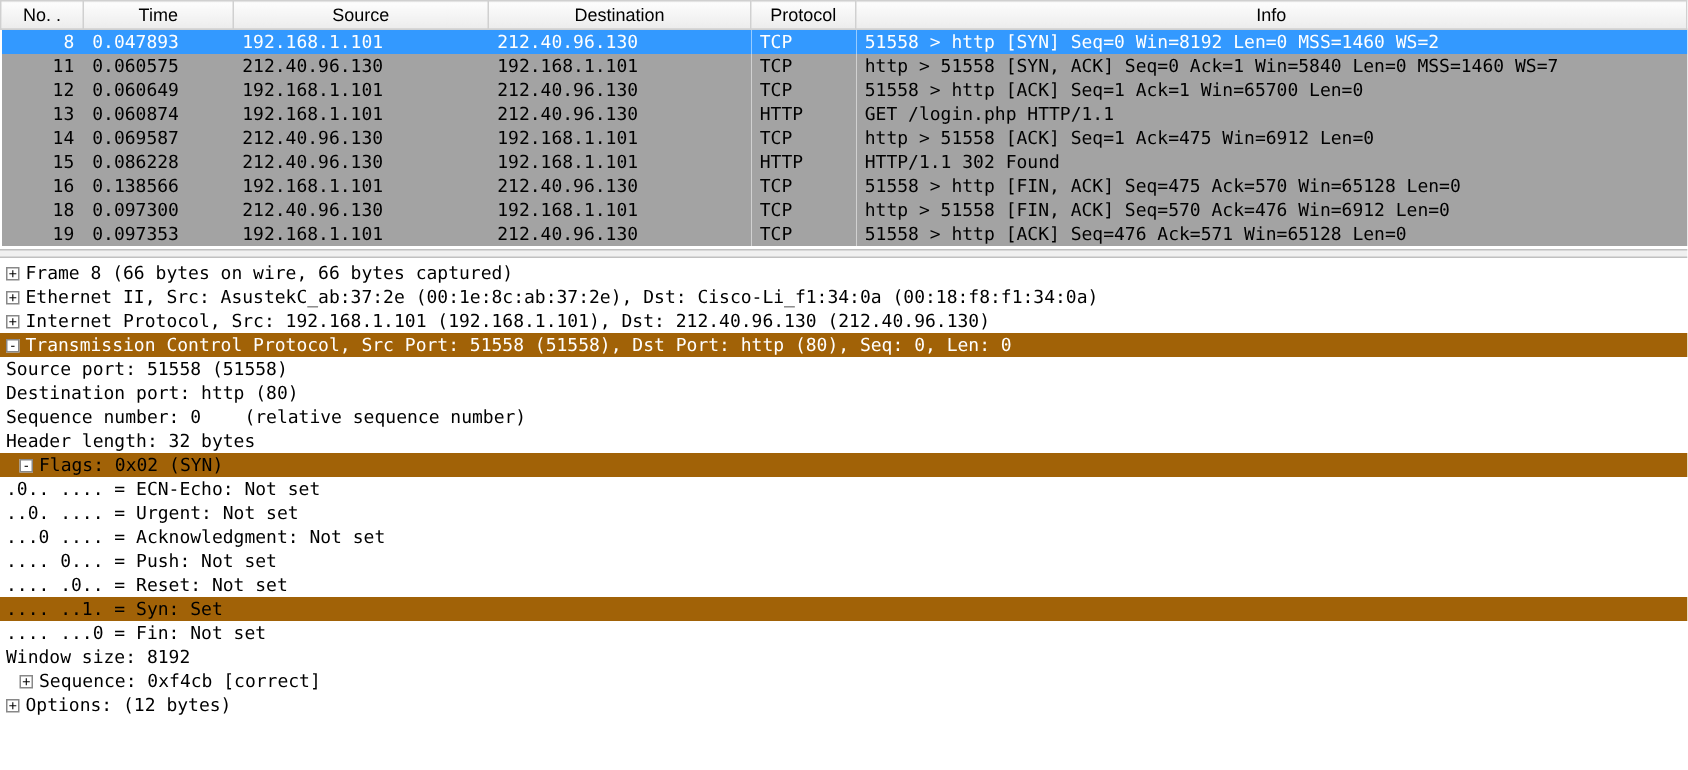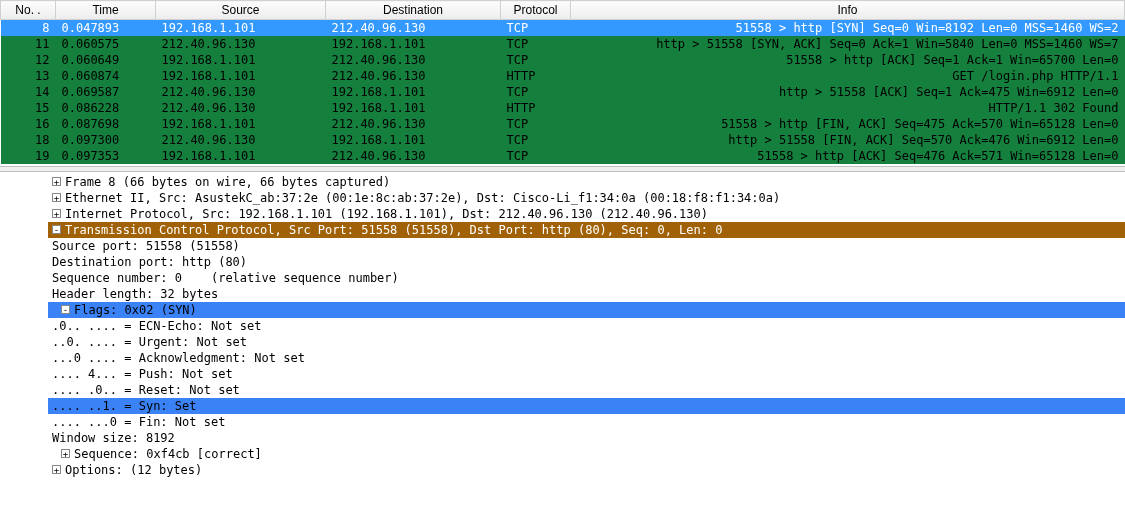--- a/index.html
+++ b/index.html
@@ -31,44 +31,43 @@
     overflow: hidden;
     font-family: "DejaVu Sans Mono", "Consolas", monospace;
     font-size: 12px;
     height: 15px;
   }
   .col-no    { width: 55px; text-align: right; padding-right: 2px;}
   .col-time  { width: 100px; }
   .col-src   { width: 170px; }
   .col-dst   { width: 175px; }
   .col-proto { width: 70px; }
-  .col-info  { width: auto; text-align: right; }
+  .col-info  { width: auto; }
   .row-selected td { background: #3399ff; color: #fff; }
-  .row-green td { background: #15803d; margin-left: 18px; }
+  .row-green td { background: #a3a3a3; margin-left: 18px; }
 
   .splitter {
     height: 6px;
     background: #f0f0f0;
     border-top: 1px solid #c0c0c0;
     border-bottom: 1px solid #c0c0c0;
     margin: 2px 0 2px 0;
   }
 
   .details {
     font-family: "DejaVu Sans Mono", "Consolas", monospace;
     font-size: 12px;
     line-height: 16px;
-    margin-left: 48px;
   }
   .details .line {
     white-space: pre;
     padding: 0 0 0 4px;
   }
   .details .hl-blue { background: #a16207; color: #fff; }
-  .details .hl-grey { background: #3b82f6; }
+  .details .hl-grey { background: #a16207; }
   .expander {
     display: inline-block;
     width: 9px; height: 9px;
     border: 1px solid #888;
     text-align: center;
     font-size: 9px;
     line-height: 8px;
     font-family: monospace;
     margin-right: 4px;
     background: #fff;
@@ -146,21 +145,21 @@
       <tr class="row-green">
         <td class="col-no">15</td>
         <td class="col-time">0.086228</td>
         <td class="col-src">212.40.96.130</td>
         <td class="col-dst">192.168.1.101</td>
         <td class="col-proto">HTTP</td>
         <td class="col-info">HTTP/1.1 302 Found</td>
       </tr>
       <tr class="row-green">
         <td class="col-no">16</td>
-        <td class="col-time">0.087698</td>
+        <td class="col-time">0.138566</td>
         <td class="col-src">192.168.1.101</td>
         <td class="col-dst">212.40.96.130</td>
         <td class="col-proto">TCP</td>
         <td class="col-info">51558 &gt; http [FIN, ACK] Seq=475 Ack=570 Win=65128 Len=0</td>
       </tr>
       <tr class="row-green">
         <td class="col-no">18</td>
         <td class="col-time">0.097300</td>
         <td class="col-src">212.40.96.130</td>
         <td class="col-dst">192.168.1.101</td>
@@ -186,20 +185,20 @@
   <div class="line"><span class="expander-box"><span class="expander">+</span></span><span>Internet Protocol, Src: 192.168.1.101 (192.168.1.101), Dst: 212.40.96.130 (212.40.96.130)</span></div>
   <div class="line hl-blue"><span class="expander-box"><span class="expander">-</span></span><span>Transmission Control Protocol, Src Port: 51558 (51558), Dst Port: http (80), Seq: 0, Len: 0</span></div>
   <div class="line indent1">Source port: 51558 (51558)</div>
   <div class="line indent1">Destination port: http (80)</div>
   <div class="line indent1">Sequence number: 0    (relative sequence number)</div>
   <div class="line indent1">Header length: 32 bytes</div>
   <div class="line hl-grey" style="padding-left:13px;"><span class="expander-box"><span class="expander">-</span></span><span>Flags: 0x02 (SYN)</span></div>
   <div class="line indent2">.0.. .... = ECN-Echo: Not set</div>
   <div class="line indent2">..0. .... = Urgent: Not set</div>
   <div class="line indent2">...0 .... = Acknowledgment: Not set</div>
-  <div class="line indent2">.... 4... = Push: Not set</div>
+  <div class="line indent2">.... 0... = Push: Not set</div>
   <div class="line indent2">.... .0.. = Reset: Not set</div>
   <div class="line indent2 hl-grey">.... ..1. = Syn: Set</div>
   <div class="line indent2">.... ...0 = Fin: Not set</div>
   <div class="line indent1">Window size: 8192</div>
   <div class="line" style="padding-left:13px;"><span class="expander-box"><span class="expander">+</span></span><span>Sequence: 0xf4cb [correct]</span></div>
   <div class="line" style=""><span class="expander-box"><span class="expander">+</span></span><span>Options: (12 bytes)</span></div>
 </div>
 
 </body></html>

